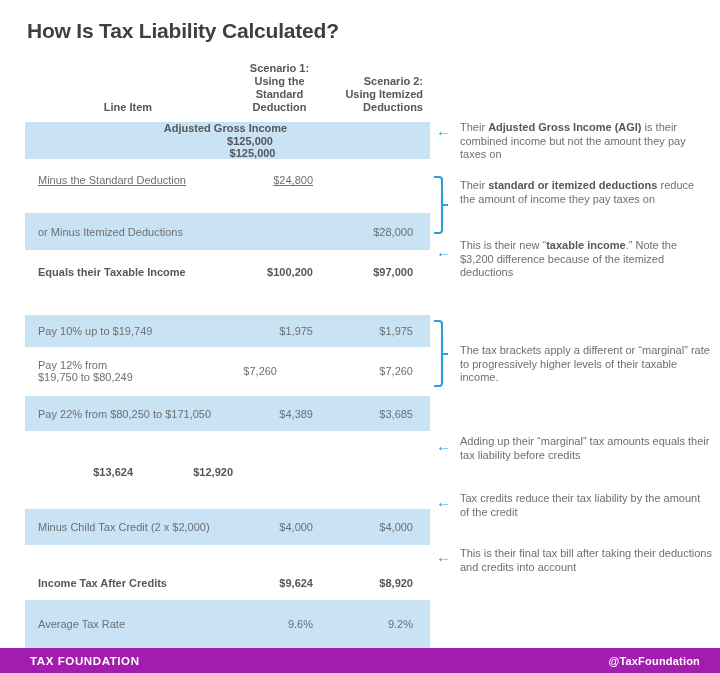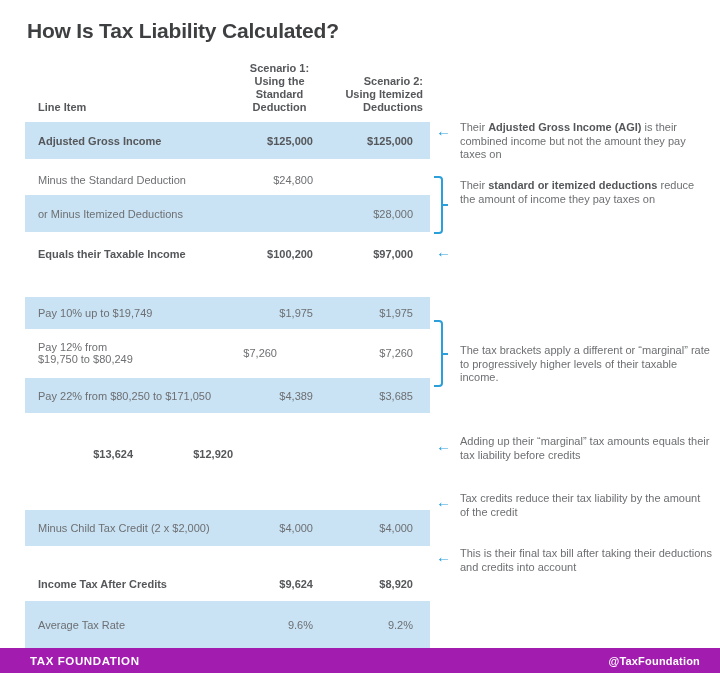--- a/index.html
+++ b/index.html
@@ -12,43 +12,43 @@
   .title {
     position:absolute; left:27px; top:19px;
     font-size:21px; font-weight:bold; color:#3e3f41; letter-spacing:-0.2px;
   }
   
   .thead {
     position:absolute; left:25px; top:60px; width:405px; height:58px;
     display:flex; align-items:flex-end; padding:0 17px 4px 13px;
     font-size:11px; font-weight:bold; color:#55575a; line-height:13px;
   }
-  .hc-line { flex:1; text-align:left; }
+  .hc-line { flex:1; text-align:center; }
   .hc-s1 { width:95px; text-align:center; white-space:pre-line; transform:translateX(14px); }
   .hc-s2 { width:100px; text-align:right; white-space:pre-line; transform:translateX(10px); }
   
   .rows { position:absolute; left:25px; top:122px; width:405px; }
   .row {
     display:flex; align-items:center; padding:0 17px 0 13px;
     font-size:11px; color:#6d6f72;
   }
   .row.shaded { background:#c9e3f4; }
   .row.bold { font-weight:bold; color:#55575a; }
   .cell.label { flex:1; text-align:left; }
   .cell.v1 { width:95px; text-align:right; }
   .cell.v2 { width:100px; text-align:right; }
-  .rows > :nth-child(1){ height:37px; }
-  .rows > :nth-child(2){ margin-top:6px;  height:30px; }
-  .rows > :nth-child(3){ margin-top:0;  height:37px; }
+  .rows > :nth-child(1){ height:37px;flex-direction:column; }
+  .rows > :nth-child(2){ margin-top:6px;  height:30px;text-decoration:underline; }
+  .rows > :nth-child(3){ margin-top:18px;  height:37px; }
   .rows > :nth-child(4){ margin-top:7px;  height:30px; }
   .rows > :nth-child(5){ margin-top:28px; height:32px; }
   .rows > :nth-child(6){ margin-top:9px;  height:30px;gap:36px; }
   .rows > :nth-child(7){ margin-top:10px;  height:35px; }
   .rows > :nth-child(8){ margin-top:24px; height:33px; }
-  .rows > :nth-child(9){ margin-top:40px; height:36px;align-items:center; }
+  .rows > :nth-child(9){ margin-top:21px; height:36px;align-items:center; }
   .rows > :nth-child(10){ margin-top:22px; height:32px; }
   .rows > :nth-child(11){ margin-top:1px;  height:48px; }
   
   .ann {
     position:absolute; left:460px; width:252px;
     font-size:11px; line-height:13.5px; color:#6d6f72;
   }
   .ann b { font-weight:bold; color:#55575a; }
   .a1 { top:121px; }
   .a2 { top:179px; }
@@ -162,20 +162,21 @@
   <span class="arrow ar1">←</span>
   <div class="bracket br1"></div>
   <span class="arrow ar3">←</span>
   <div class="bracket br2"></div>
   <span class="arrow ar5">←</span>
   <span class="arrow ar6">←</span>
   <span class="arrow ar7">←</span>
 
   <div class="ann a2"><span>Their </span><b>standard or itemized deductions</b><span> reduce the amount of income they pay taxes on</span></div>
   <div class="ann a1"><span>Their </span><b>Adjusted Gross Income (AGI)</b><span> is their combined income but not the amount they pay taxes on</span></div>
+  <div class="ann a3"><span>This is their new “</span><b>taxable income</b><span>.” Note the $3,200 difference because of the itemized deductions</span></div>
   <div class="ann a4"><span>The tax brackets apply a different or “marginal” rate to progressively higher levels of their taxable income.</span></div>
   <div class="ann a5"><span>Adding up their “marginal” tax amounts equals their tax liability before credits</span></div>
   <div class="ann a6"><span>Tax credits reduce their tax liability by the amount of the credit</span></div>
   <div class="ann a7"><span>This is their final tax bill after taking their deductions and credits into account</span></div>
 
   <div class="footer">
     <span class="brand">TAX FOUNDATION</span>
     <span class="handle">@TaxFoundation</span>
   </div>
 

